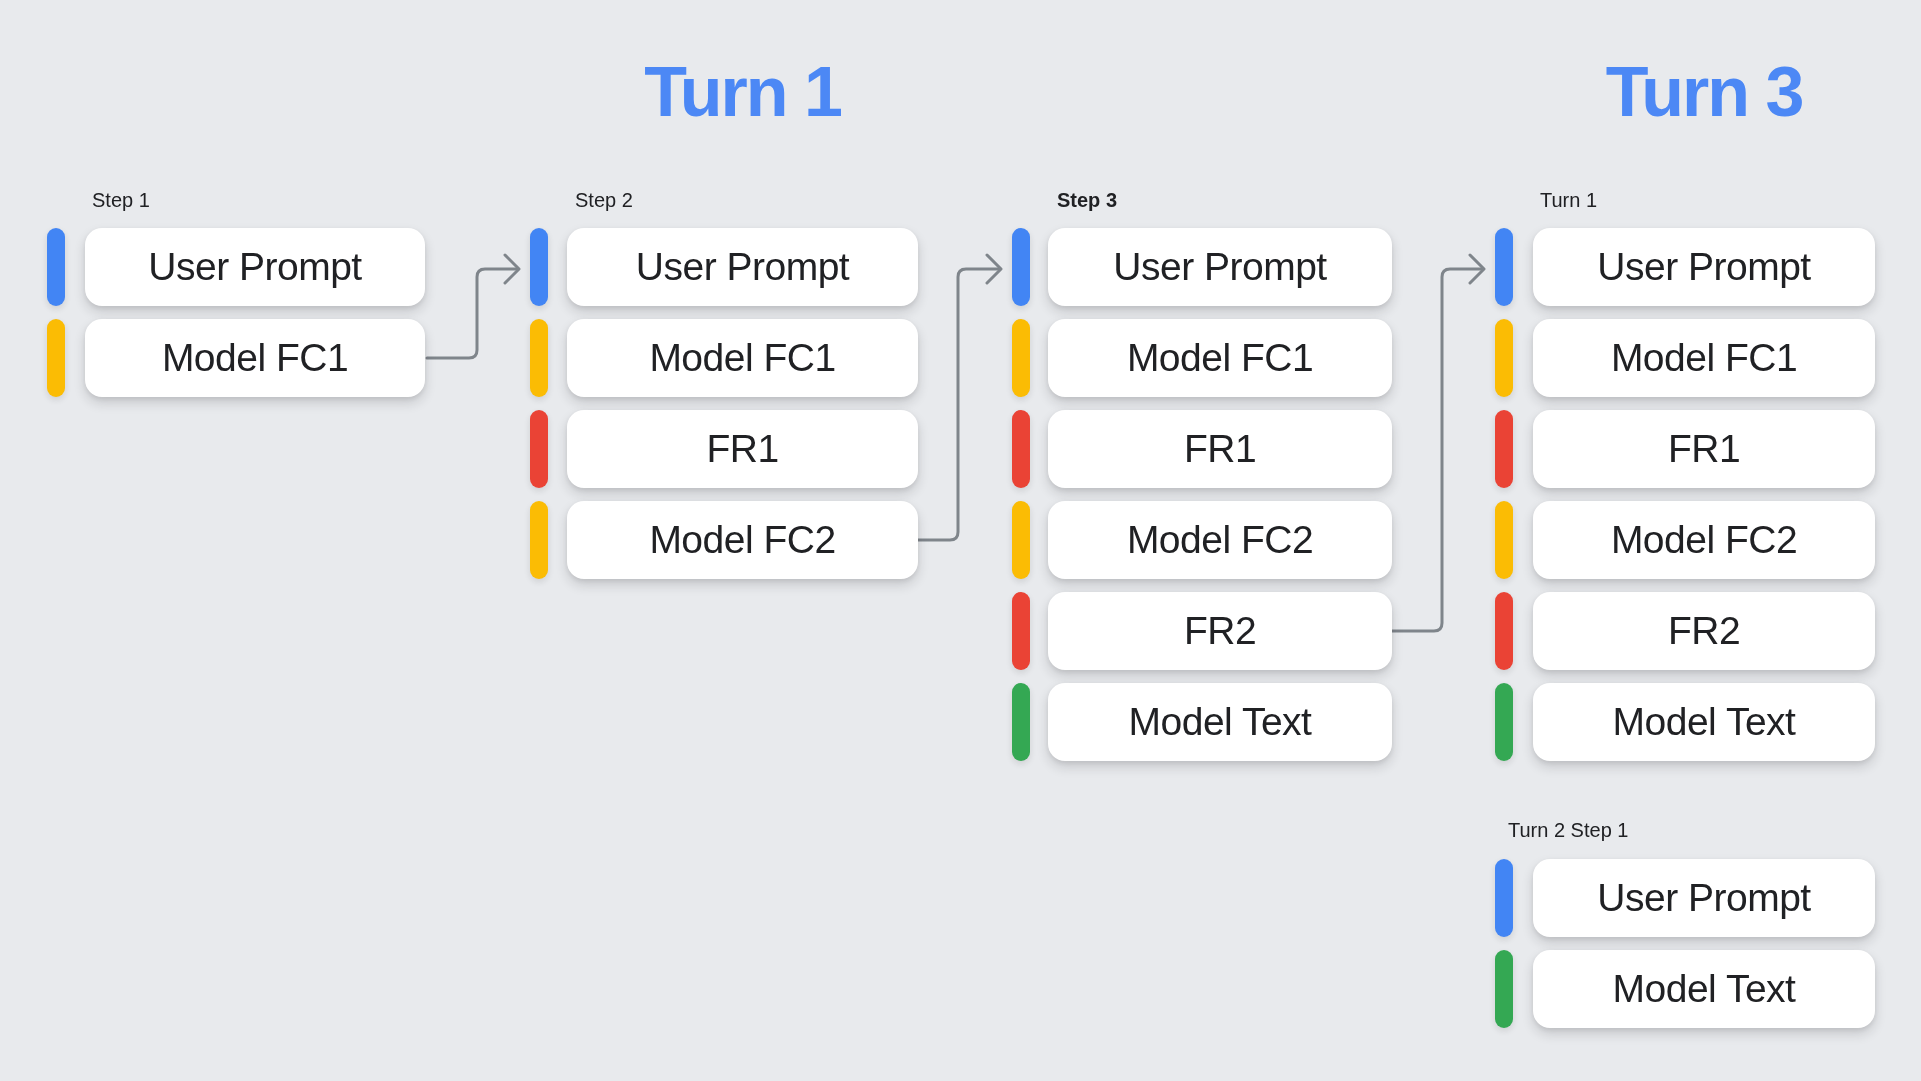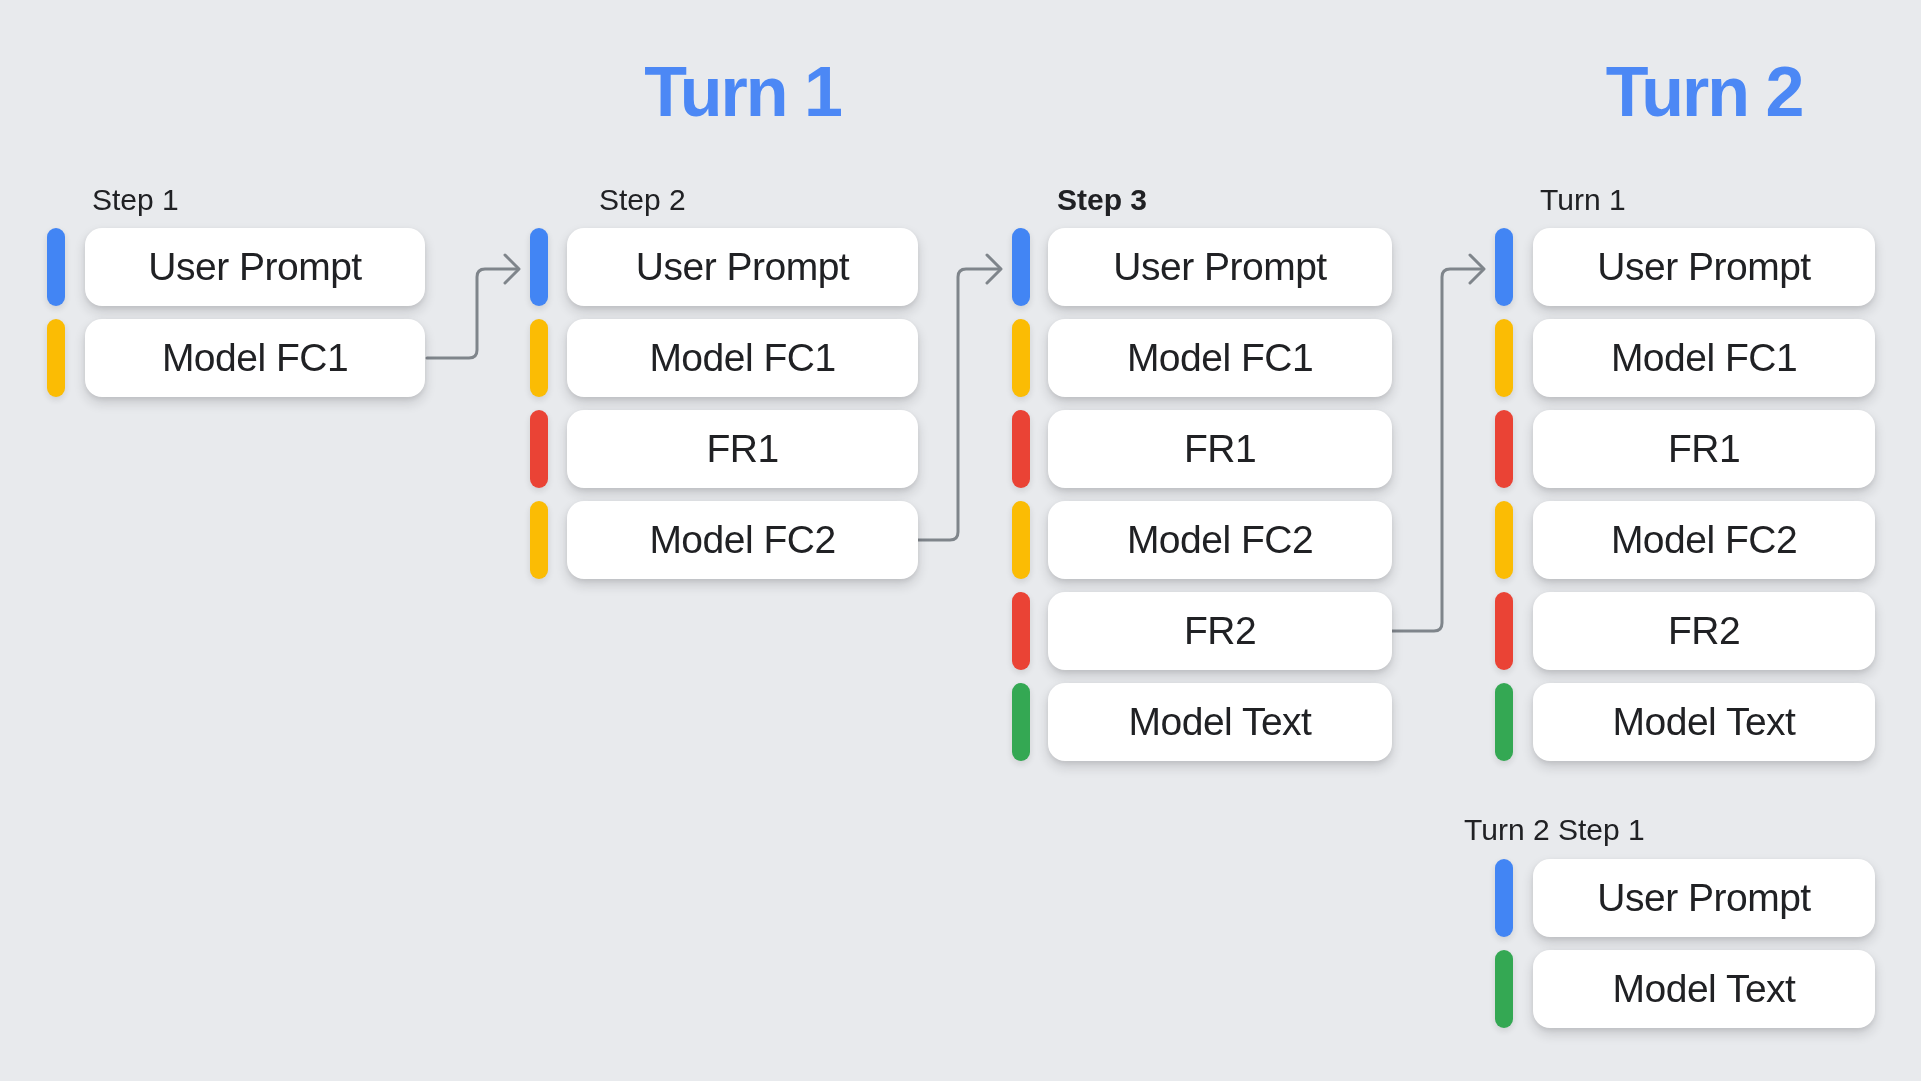--- a/index.html
+++ b/index.html
@@ -23,21 +23,21 @@
     font-size: 70px;
     font-weight: 600;
     letter-spacing: -2px;
     text-align: center;
     white-space: nowrap;
   }
   .col-label {
     position: absolute;
     height: 30px;
     line-height: 30px;
-    font-size: 30px;
+    font-size: 20px;
     font-weight: 400;
     white-space: nowrap;
   }
   .marker {
     position: absolute;
     width: 18px;
     height: 78px;
     border-radius: 9px;
     box-shadow: 0 3px 6px rgba(32,33,36,0.12);
   }
@@ -63,21 +63,21 @@
     top: 0;
     pointer-events: none;
   }
 </style>
 </head>
 <body>
 
 <div class="canvas" style="background-color: rgb(232, 234, 237);">
 
   <div class="big-title" style="left: 567px; width: 351px; color: rgb(76, 136, 245);">Turn 1</div>
-  <div class="big-title" style="left: 1533px; width: 342px; color: rgb(76, 136, 245);">Turn 2</div>
+  <div class="big-title" style="left: 1533px; width: 342px; color: rgb(76, 136, 245);">Turn 3</div>
 
   <svg class="arrows-layer" width="1921" height="1081" viewBox="0 0 1921 1081">
     <g fill="none" stroke-width="3" stroke-linecap="round" stroke-linejoin="round">
       <path d="M427 358 H469 Q477 358 477 350 V277 Q477 269 485 269 H517" stroke="#7f858b"></path>
       <path d="M505 255 L519 269 L505 283" stroke="#7f858b"></path>
     </g>
     <g fill="none" stroke-width="3" stroke-linecap="round" stroke-linejoin="round">
       <path d="M918 540 H950 Q958 540 958 532 V277 Q958 269 966 269 H999" stroke="#7f858b"></path>
       <path d="M987 255 L1001 269 L987 283" stroke="#7f858b"></path>
     </g>
@@ -95,21 +95,21 @@
       <span class="card-text">User Prompt</span>
     </div>
 
     <div class="marker" style="left: 47px; top: 319px; background-color: rgb(251, 188, 4);"></div>
     <div class="card" style="left:85px; top:319px; width:340px;">
       <span class="card-text">Model FC1</span>
     </div>
   </div>
 
   <div>
-    <div class="col-label" style="left:575px; top:185px;margin-left:24px;">Step 2</div>
+    <div class="col-label" style="left:575px; top:185px;">Step 2</div>
 
     <div class="marker" style="left: 530px; top: 228px; background-color: rgb(66, 133, 244);"></div>
     <div class="card" style="left:567px; top:228px; width:351px;">
       <span class="card-text">User Prompt</span>
     </div>
 
     <div class="marker" style="left: 530px; top: 319px; background-color: rgb(251, 188, 4);"></div>
     <div class="card" style="left:567px; top:319px; width:351px;">
       <span class="card-text">Model FC1</span>
     </div>
@@ -187,21 +187,21 @@
       <span class="card-text">FR2</span>
     </div>
 
     <div class="marker" style="left: 1495px; top: 683px; background-color: rgb(52, 168, 83);"></div>
     <div class="card" style="left:1533px; top:683px; width:342px;">
       <span class="card-text">Model Text</span>
     </div>
   </div>
 
   <div>
-    <div class="col-label" style="left:1464px; top:815px;">Turn 2 Step 1</div>
+    <div class="col-label" style="left:1508px; top:815px;">Turn 2 Step 1</div>
 
     <div class="marker" style="left: 1495px; top: 859px; background-color: rgb(66, 133, 244);"></div>
     <div class="card" style="left:1533px; top:859px; width:342px;">
       <span class="card-text">User Prompt</span>
     </div>
 
     <div class="marker" style="left: 1495px; top: 950px; background-color: rgb(52, 168, 83);"></div>
     <div class="card" style="left:1533px; top:950px; width:342px;">
       <span class="card-text">Model Text</span>
     </div>

